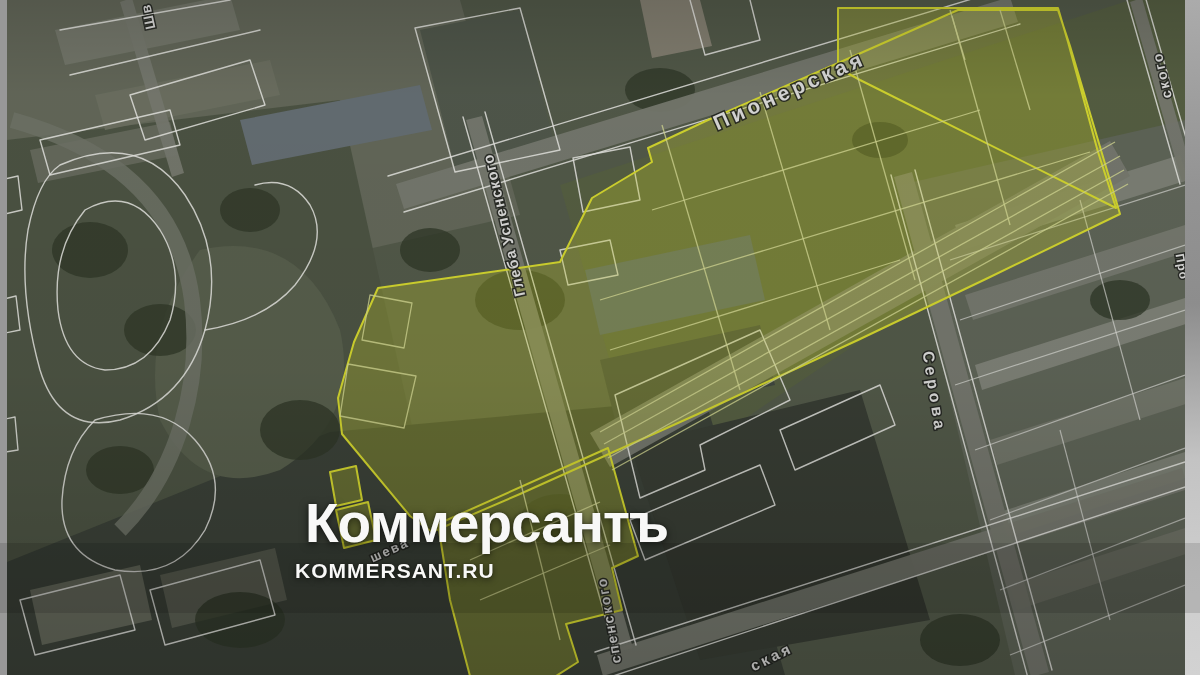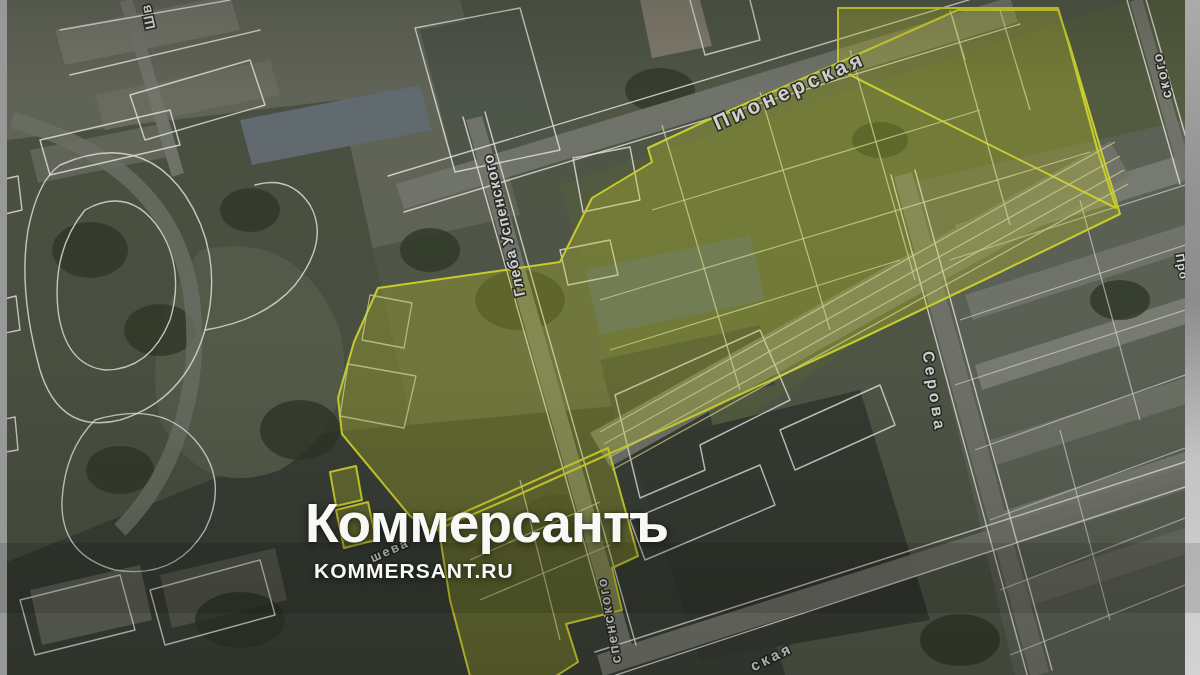--- a/index.html
+++ b/index.html
@@ -35,21 +35,21 @@
   }
   
   .wm-logo{
     position:absolute;left:305px;top:496px;z-index:7;
     font-weight:700;font-size:55px;letter-spacing:-1px;line-height:1;
     color:var(--wm-color,#f8f8f7);
     text-shadow:0 2px 9px rgba(0,0,0,0.55),0 0 3px rgba(0,0,0,0.35);
     white-space:nowrap;
   }
   .wm-site{
-    position:absolute;left:314px;top:560px;z-index:7;
+    position:absolute;left:295px;top:560px;z-index:7;
     font-weight:700;font-size:21px;letter-spacing:1px;line-height:1;
     color:var(--wm-color,#f5f5f4);
     text-shadow:0 2px 6px rgba(0,0,0,0.6),0 0 2px rgba(0,0,0,0.4);
     white-space:nowrap;
   }
   
   .cad{stroke:rgba(250,250,246,0.85);stroke-width:1.4;fill:none;stroke-linejoin:round;stroke-linecap:round;}
   .cad2{stroke:rgba(245,245,240,0.65);stroke-width:1.2;fill:none;stroke-linejoin:round;}
   .yellow-fill{
     fill:var(--hl-fill,rgba(214,224,44,0.30));

